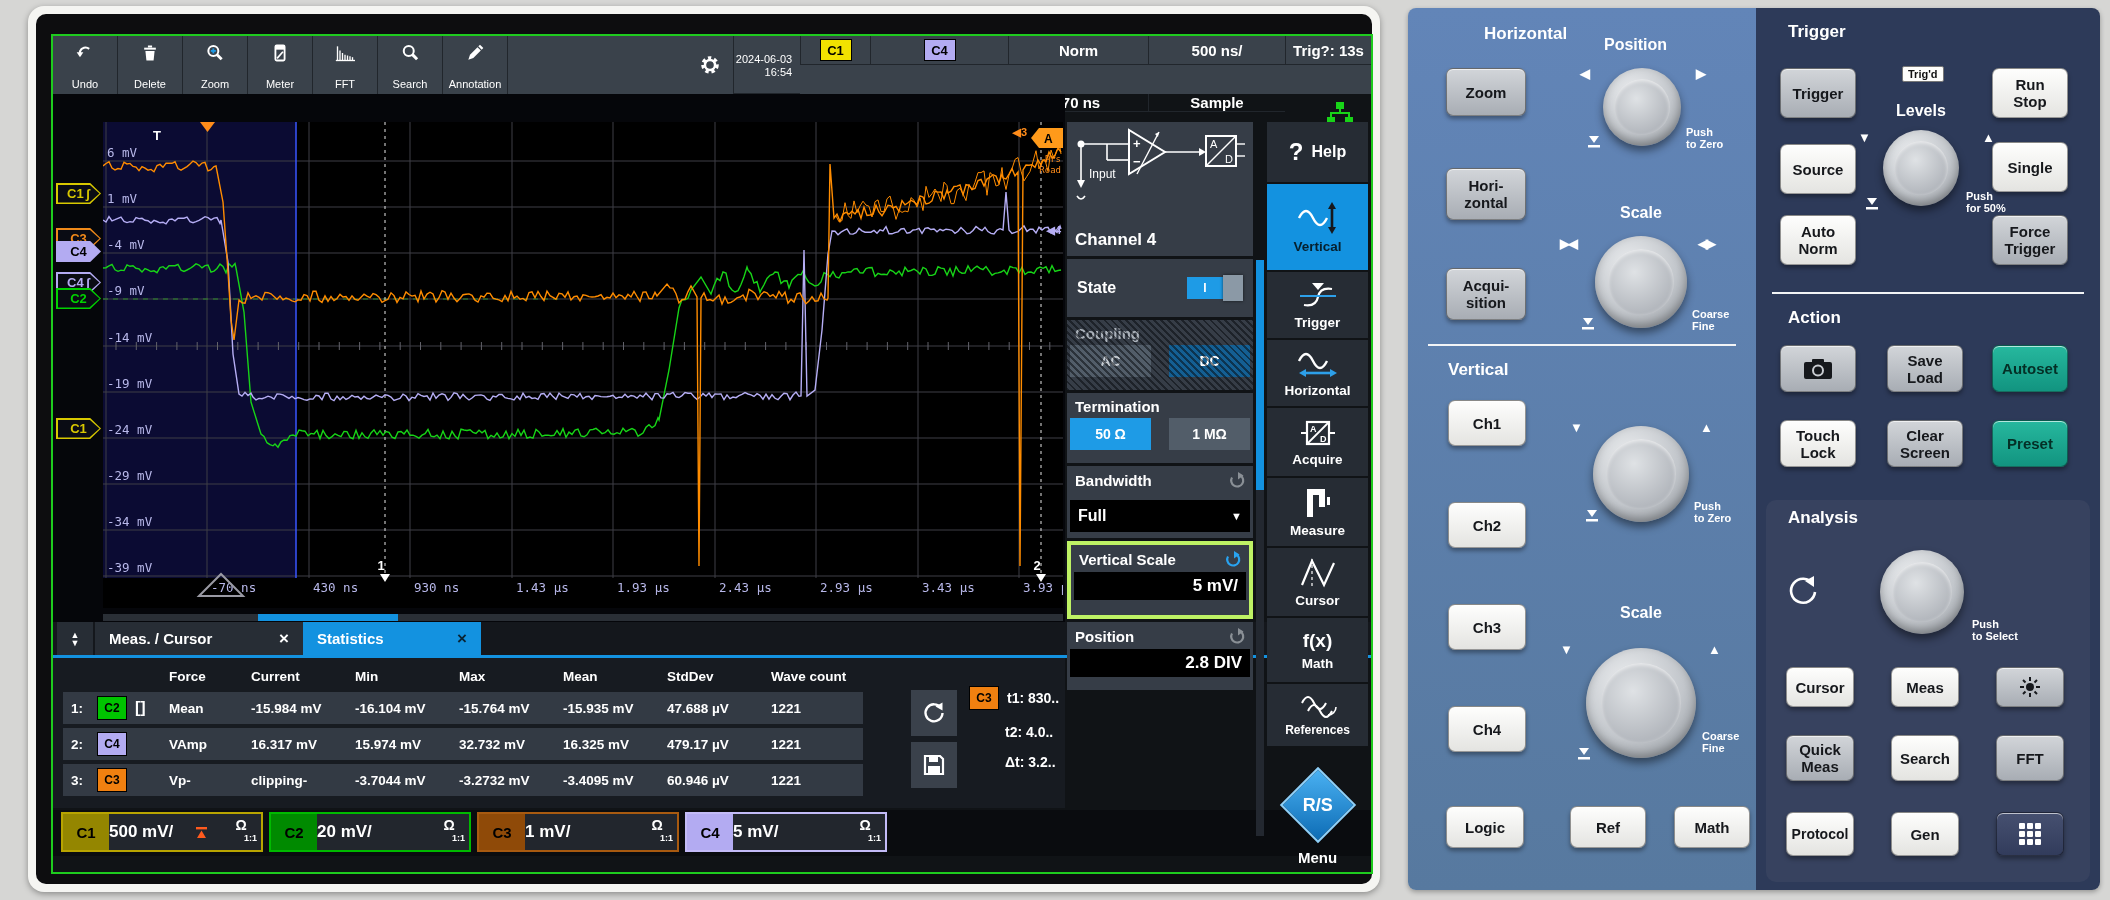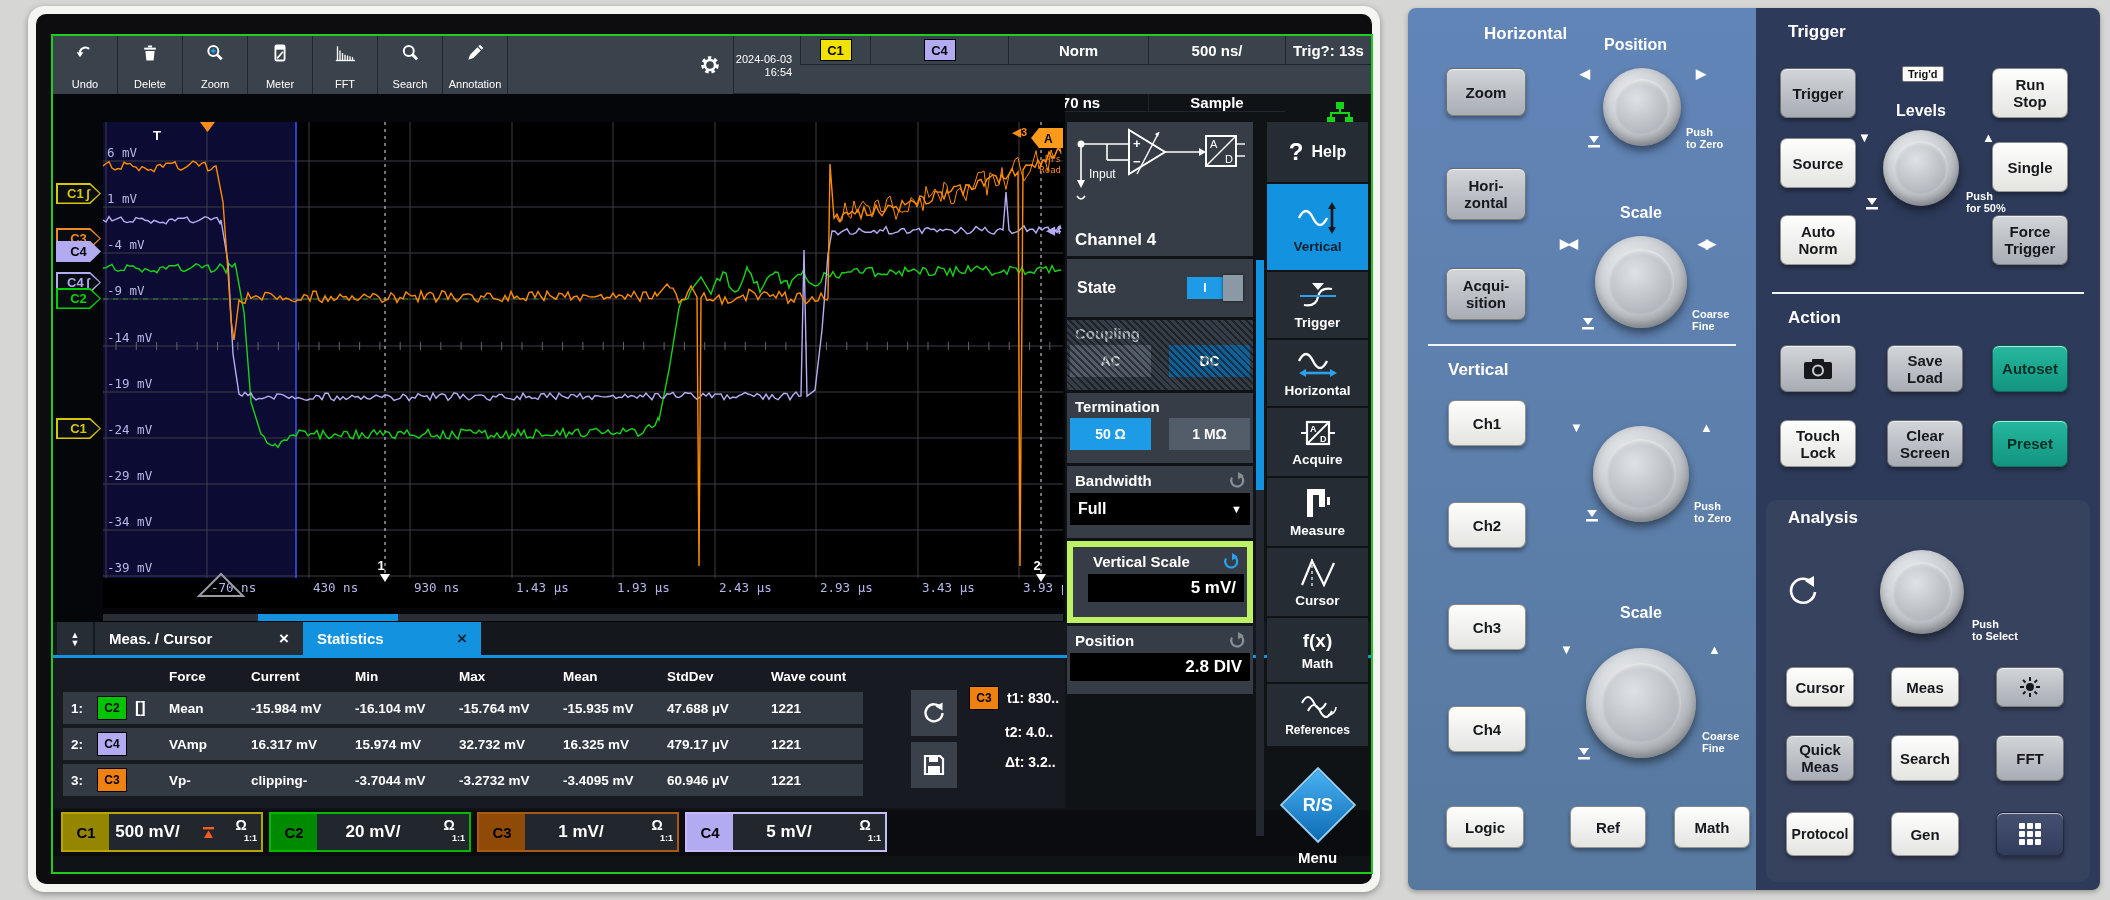--- a/index.html
+++ b/index.html
@@ -64,40 +64,40 @@
     font-weight:bold;color:#000;border:1px solid #000;}
   .tblbtn{position:absolute;left:858px;width:46px;height:46px;background:#3a414b;display:flex;
     align-items:center;justify-content:center;}
   .curres{position:absolute;left:916px;top:28px;width:96px;color:#fff;font-size:14px;font-weight:bold;}
   .curres .line{display:flex;align-items:center;gap:8px;margin-bottom:14px;}
 
   
   .chanbar{position:absolute;left:0;top:774px;width:1318px;height:46px;background:#0a0c0f;}
   .chgrp{position:absolute;top:2px;height:40px;box-sizing:border-box;border:2px solid;display:flex;background:#22262d;}
   .chgrp .tag{width:46px;display:flex;align-items:center;justify-content:center;font-size:15px;font-weight:bold;color:#000;}
-  .chgrp .val{flex:1;display:flex;align-items:center;justify-content:center;gap:22px;color:#fff;
+  .chgrp .val{flex:1;display:flex;align-items:center;gap:22px;color:#fff;
     font-size:17px;font-weight:bold;}
   .chgrp .ohm{width:40px;display:flex;flex-direction:column;align-items:center;justify-content:center;
     color:#fff;font-size:14px;font-weight:bold;line-height:13px;}
   .chgrp .ohm .ratio{font-size:9px;align-self:flex-end;padding-right:4px;}
 
   
   .dlg{position:absolute;left:1014px;top:86px;width:186px;display:flex;flex-direction:column;gap:3px;}
   .dsec{background:#363d47;position:relative;}
   .dlabel{display:flex;justify-content:space-between;align-items:center;color:#fff;font-size:15px;
     font-weight:bold;padding:5px 8px 3px 8px;}
   .dvalue{background:#000;color:#fff;font-size:17px;font-weight:bold;text-align:right;
     margin:1px 3px 3px 3px;height:28px;line-height:28px;padding-right:8px;}
   .dbtns{display:flex;gap:18px;padding:0 3px 3px 3px;}
   .dbtn{flex:1;height:32px;display:flex;align-items:center;justify-content:center;font-size:14px;
     font-weight:bold;color:#fff;background:#525d69;}
   .dbtn.sel{background:#1e9be6;}
   .hatched::after{content:"";position:absolute;inset:0;
     background:repeating-linear-gradient(45deg,rgba(5,8,12,.5) 0 2px,transparent 2px 5px);pointer-events:none;}
-  .vscalebox{border:6px solid #bef264;padding-left:12px;}
+  .vscalebox{border:4px solid #bef264;}
   .toggle{width:56px;height:22px;background:#1e9be6;display:flex;align-items:center;}
   .toggle .on{flex:1;text-align:center;color:#fff;font-size:12px;font-weight:bold;}
   .toggle .knb{width:20px;height:26px;background:#8b99a6;box-shadow:0 0 3px rgba(0,0,0,.6);}
   .backrow{height:52px;display:flex;align-items:center;justify-content:center;gap:26px;color:#fff;
     font-size:16px;font-weight:bold;}
   .dscroll{position:absolute;left:1203px;top:224px;width:8px;height:576px;background:#232830;}
   .dscroll .thumb{position:absolute;left:0;top:0;width:8px;height:230px;background:#1392e0;}
 
   
   .side{position:absolute;left:1214px;top:86px;width:101px;display:flex;flex-direction:column;gap:2px;}
@@ -599,21 +599,21 @@
             </div>
           </div>
           <div class="dsec" style="height:72px">
             <div class="dlabel">
                 <span>Bandwidth</span>
               <svg width="18" height="18" viewBox="0 0 18 18">
                   <path d="M13.5 4.5 A6 6 0 1 1 5 6.5" fill="none" stroke="#8a9096" stroke-width="2.2"></path>
                   <polygon points="11,1 16.5,4.5 11,8.5" fill="#8a9096"></polygon>
                 </svg>
             </div>
-            <div style="background:#000;margin:1px 3px 3px;height:32px;display:flex;align-items:center;justify-content:space-between;padding:0 8px">
+            <div style="background:#000;margin:8px 3px 3px;height:32px;display:flex;align-items:center;justify-content:space-between;padding:0 8px">
               <span style="color:#fff;font-size:16px;font-weight:bold">Full</span>
               <span style="color:#fff;font-size:11px">▼</span>
             </div>
           </div>
           <div class="dsec vscalebox" style="height:70px">
             <div class="dlabel">
                 <span>Vertical Scale</span>
               <svg width="18" height="18" viewBox="0 0 18 18">
                   <path d="M13.5 4.5 A6 6 0 1 1 5 6.5" fill="none" stroke="#29a3f0" stroke-width="2.2"></path>
                   <polygon points="11,1 16.5,4.5 11,8.5" fill="#29a3f0"></polygon>
@@ -795,21 +795,21 @@
       <span class="karrow" style="left:102px;top:122px">▼</span>
       <span class="karrow" style="left:226px;top:122px">▲</span>
       <div class="knob" style="left:127px;top:122px;width:76px;height:76px"></div>
       <svg width="16" height="15" viewBox="0 0 16 15" style="position:absolute;left:108px;top:188px">
           <polygon points="3,2 13,2 8,9" fill="#fff"></polygon>
           <rect x="2" y="11" width="12" height="2.5" fill="#fff"></rect>
         </svg>
       <div class="ksmall pre" style="left:210px;top:182px">Push
 for 50%</div>
 
-      <div class="hw-btn hw-white" style="left:24px;top:130px;width:74px;height:48px">Source</div>
+      <div class="hw-btn hw-white" style="left:24px;top:136px;width:74px;height:48px">Source</div>
       <div class="hw-btn hw-white" style="left:236px;top:134px;width:74px;height:48px">Single</div>
       <div class="hw-btn hw-white pre" style="left:24px;top:207px;width:74px;height:48px">Auto
 Norm</div>
       <div class="hw-btn hw-gray pre" style="left:236px;top:207px;width:74px;height:48px">Force
 Trigger</div>
 
       <div class="hwdivider" style="left:16px;top:284px;width:312px"></div>
       <div class="hwtitle" style="left:32px;top:300px">Action</div>
 
       <div class="hw-btn hw-gray" style="left:24px;top:337px;width:74px;height:45px">

